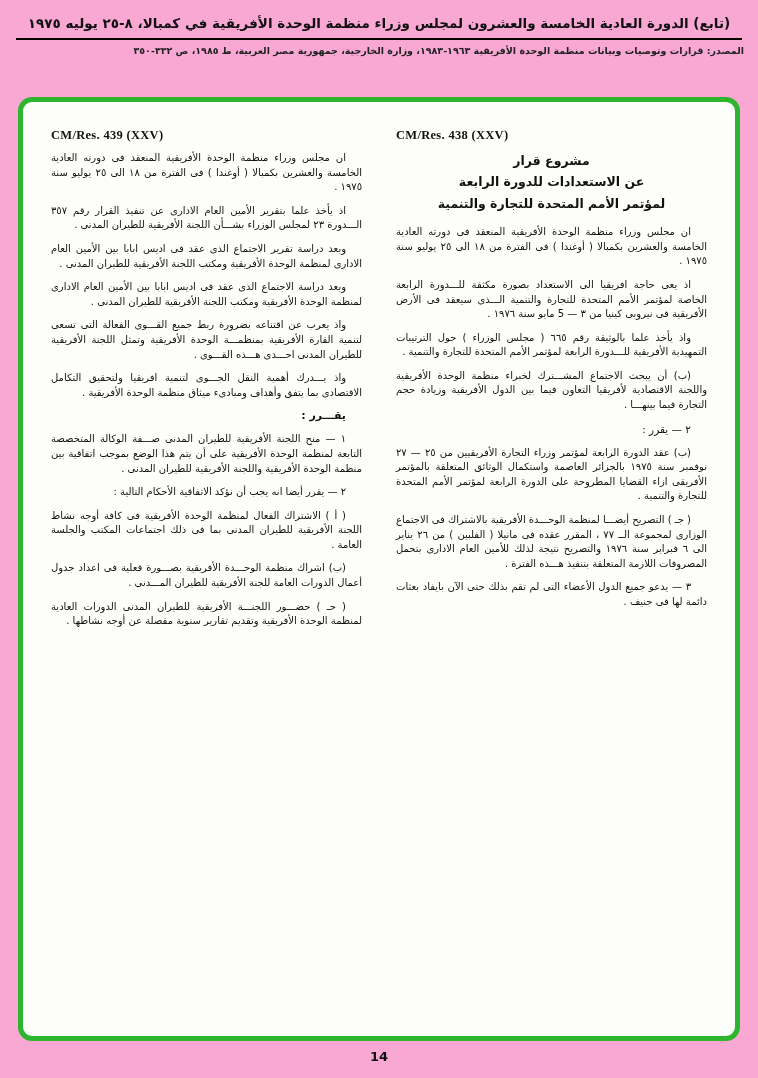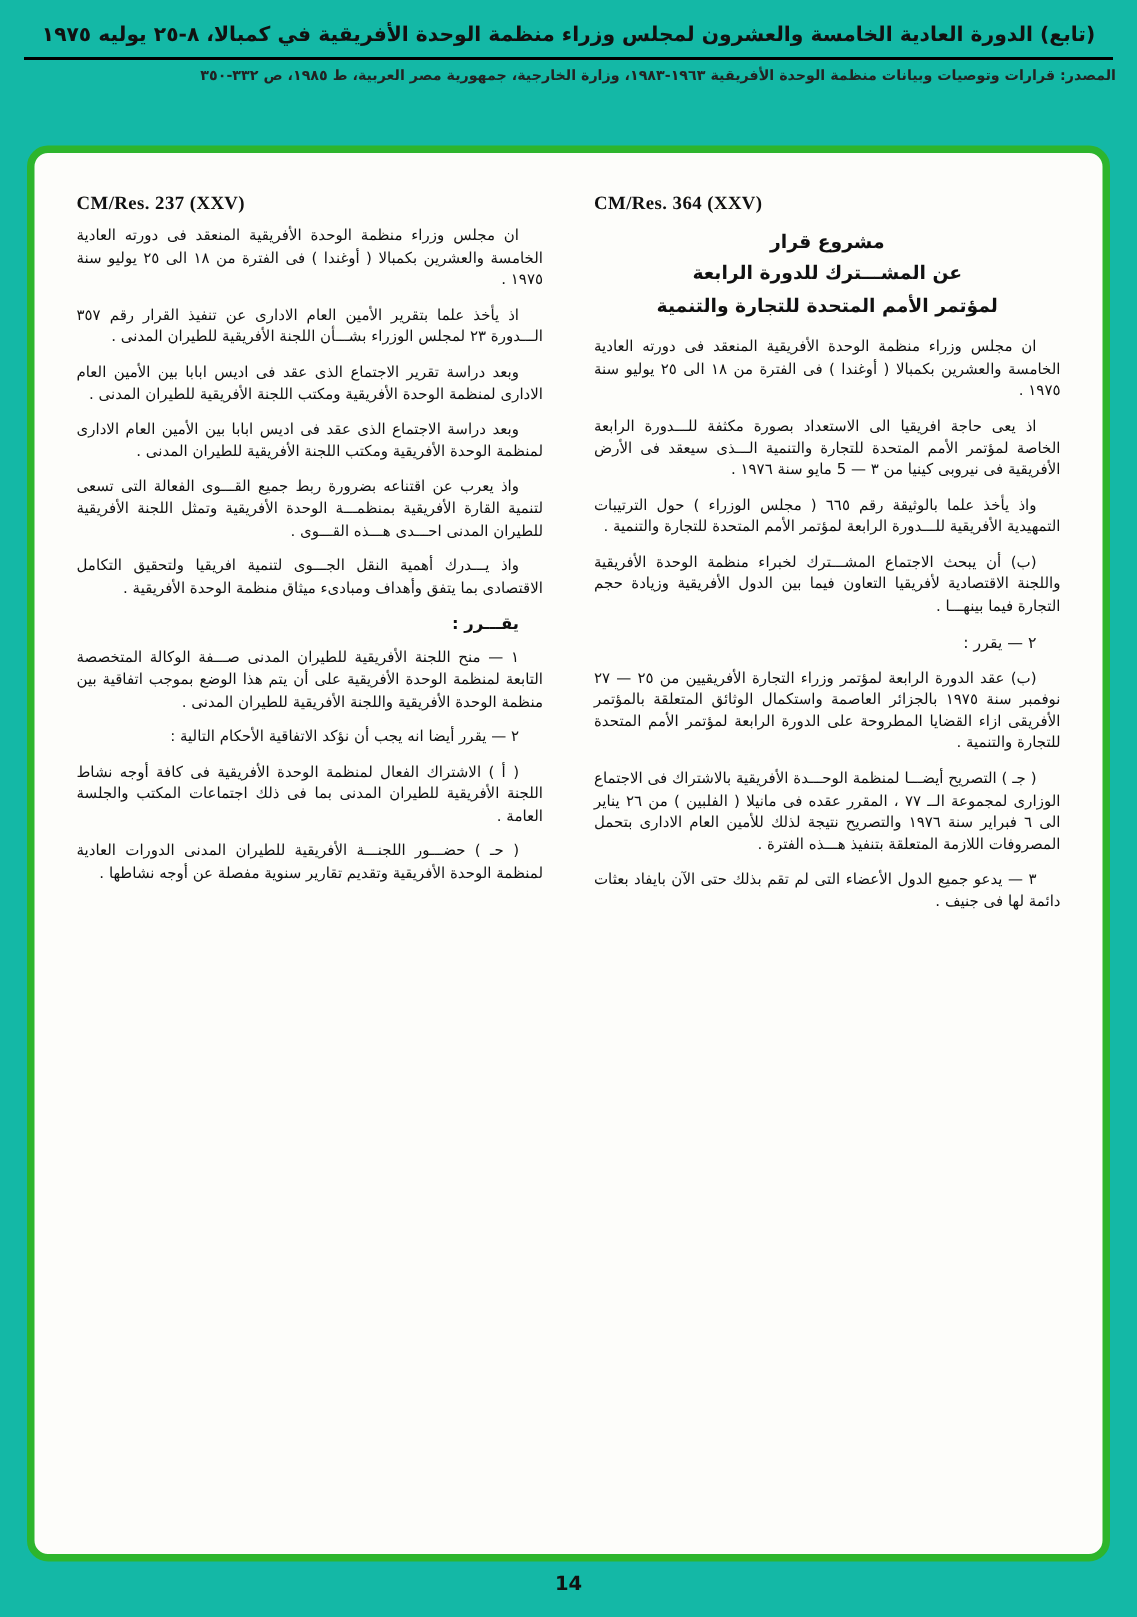--- a/index.html
+++ b/index.html
@@ -6,21 +6,21 @@
   html, body { margin: 0; padding: 0; }
   body {
     width: 758px; height: 1078px;
     background: #f4f4f0;
     font-family: "DejaVu Sans", sans-serif;
     color: #111;
   }
   .sheet {
     position: relative;
     width: 758px; height: 1078px;
-    background: #14b8a6;
+    background: #f9a8d4;
     overflow: hidden;
   }
   
   .top-header { padding: 14px 14px 0 14px; direction: rtl; }
   .hdr1 {
     font-weight: bold;
     font-size: 13.5px;
     text-align: center;
     line-height: 1.4;
   }
@@ -108,48 +108,49 @@
   <div class="top-header">
     <div class="hdr1">(تابع) الدورة العادية الخامسة والعشرون لمجلس وزراء منظمة الوحدة الأفريقية في كمبالا، ٨-٢٥ يوليه ١٩٧٥</div>
     <hr class="hdr-rule">
     <div class="hdr2">المصدر:  قرارات وتوصيات وبيانات منظمة الوحدة الأفريقية ١٩٦٣-١٩٨٣، وزارة الخارجية، جمهورية مصر العربية، ط ١٩٨٥، ص ٣٣٢-٣٥٠</div>
   </div>
 
   <div class="frame">
     <div class="cols">
 
       <div class="col">
-        <div class="res-id">CM/Res. 364 (XXV)</div>
+        <div class="res-id">CM/Res. 438 (XXV)</div>
         <div class="title-block">
           <div class="title">مشروع قرار</div>
-          <div class="title">عن المشـــترك للدورة الرابعة</div>
+          <div class="title">عن الاستعدادات للدورة الرابعة</div>
           <div class="title">لمؤتمر الأمم المتحدة للتجارة والتنمية</div>
         </div>
         <p class="body-par">ان مجلس وزراء منظمة الوحدة الأفريقية المنعقد فى دورته العادية الخامسة والعشرين بكمبالا ( أوغندا ) فى الفترة من ١٨ الى ٢٥ يوليو سنة ١٩٧٥ .</p>
         <p class="body-par">اذ يعى حاجة افريقيا الى الاستعداد بصورة مكثفة للـــدورة الرابعة الخاصة لمؤتمر الأمم المتحدة للتجارة والتنمية الـــذى سيعقد فى الأرض الأفريقية فى نيروبى كينيا من ٣ — 5 مايو سنة ١٩٧٦ .</p>
         <p class="body-par">واذ يأخذ علما بالوثيقة رقم ٦٦٥ ( مجلس الوزراء ) حول الترتيبات التمهيدية الأفريقية للـــدورة الرابعة لمؤتمر الأمم المتحدة للتجارة والتنمية .</p>
         <p class="body-par">(ب) أن يبحث الاجتماع المشـــترك لخبراء منظمة الوحدة الأفريقية واللجنة الاقتصادية لأفريقيا التعاون فيما بين الدول الأفريقية وزيادة حجم التجارة فيما بينهـــا .</p>
         <p class="head-par">٢ — يقرر :</p>
         <p class="body-par">(ب) عقد الدورة الرابعة لمؤتمر وزراء التجارة الأفريقيين من ٢٥ — ٢٧ نوفمبر سنة ١٩٧٥ بالجزائر العاصمة واستكمال الوثائق المتعلقة بالمؤتمر الأفريقى ازاء القضايا المطروحة على الدورة الرابعة لمؤتمر الأمم المتحدة للتجارة والتنمية .</p>
         <p class="body-par">( جـ ) التصريح أيضـــا لمنظمة الوحـــدة الأفريقية بالاشتراك فى الاجتماع الوزارى لمجموعة الــ ٧٧ ، المقرر عقده فى مانيلا ( الفلبين ) من ٢٦ يناير الى ٦ فبراير سنة ١٩٧٦ والتصريح نتيجة لذلك للأمين العام الادارى بتحمل المصروفات اللازمة المتعلقة بتنفيذ هـــذه الفترة .</p>
         <p class="body-par">٣ — يدعو جميع الدول الأعضاء التى لم تقم بذلك حتى الآن بايفاد بعثات دائمة لها فى جنيف .</p>
       </div>
 
       <div class="col">
-        <div class="res-id">CM/Res. 237 (XXV)</div>
+        <div class="res-id">CM/Res. 439 (XXV)</div>
         <p class="body-par">ان مجلس وزراء منظمة الوحدة الأفريقية المنعقد فى دورته العادية الخامسة والعشرين بكمبالا ( أوغندا ) فى الفترة من ١٨ الى ٢٥ يوليو سنة ١٩٧٥ .</p>
         <p class="body-par">اذ يأخذ علما بتقرير الأمين العام الادارى عن تنفيذ القرار رقم ٣٥٧ الـــدورة ٢٣ لمجلس الوزراء بشـــأن اللجنة الأفريقية للطيران المدنى .</p>
         <p class="body-par">وبعد دراسة تقرير الاجتماع الذى عقد فى اديس ابابا بين الأمين العام الادارى لمنظمة الوحدة الأفريقية ومكتب اللجنة الأفريقية للطيران المدنى .</p>
         <p class="body-par">وبعد دراسة الاجتماع الذى عقد فى اديس ابابا بين الأمين العام الادارى لمنظمة الوحدة الأفريقية ومكتب اللجنة الأفريقية للطيران المدنى .</p>
         <p class="body-par">واذ يعرب عن اقتناعه بضرورة ربط جميع القـــوى الفعالة التى تسعى لتنمية القارة الأفريقية بمنظمـــة الوحدة الأفريقية وتمثل اللجنة الأفريقية للطيران المدنى احـــدى هـــذه القـــوى .</p>
         <p class="body-par">واذ يـــدرك أهمية النقل الجـــوى لتنمية افريقيا ولتحقيق التكامل الاقتصادى بما يتفق وأهداف ومبادىء ميثاق منظمة الوحدة الأفريقية .</p>
         <p class="decide-par">يقـــرر :</p>
         <p class="body-par">١ — منح اللجنة الأفريقية للطيران المدنى صـــفة الوكالة المتخصصة التابعة لمنظمة الوحدة الأفريقية على أن يتم هذا الوضع بموجب اتفاقية بين منظمة الوحدة الأفريقية واللجنة الأفريقية للطيران المدنى .</p>
         <p class="body-par">٢ — يقرر أيضا انه يجب أن نؤكد الاتفاقية الأحكام التالية :</p>
         <p class="body-par">( أ ) الاشتراك الفعال لمنظمة الوحدة الأفريقية فى كافة أوجه نشاط اللجنة الأفريقية للطيران المدنى بما فى ذلك اجتماعات المكتب والجلسة العامة .</p>
+        <p class="body-par">(ب) اشراك منظمة الوحـــدة الأفريقية بصـــورة فعلية فى اعداد جدول أعمال الدورات العامة للجنة الأفريقية للطيران المـــدنى .</p>
         <p class="body-par">( حـ ) حضـــور اللجنـــة الأفريقية للطيران المدنى الدورات العادية لمنظمة الوحدة الأفريقية وتقديم تقارير سنوية مفصلة عن أوجه نشاطها .</p>
       </div>
 
     </div>
   </div>
 
   <div class="page-num">14</div>
 
 </div>
 

